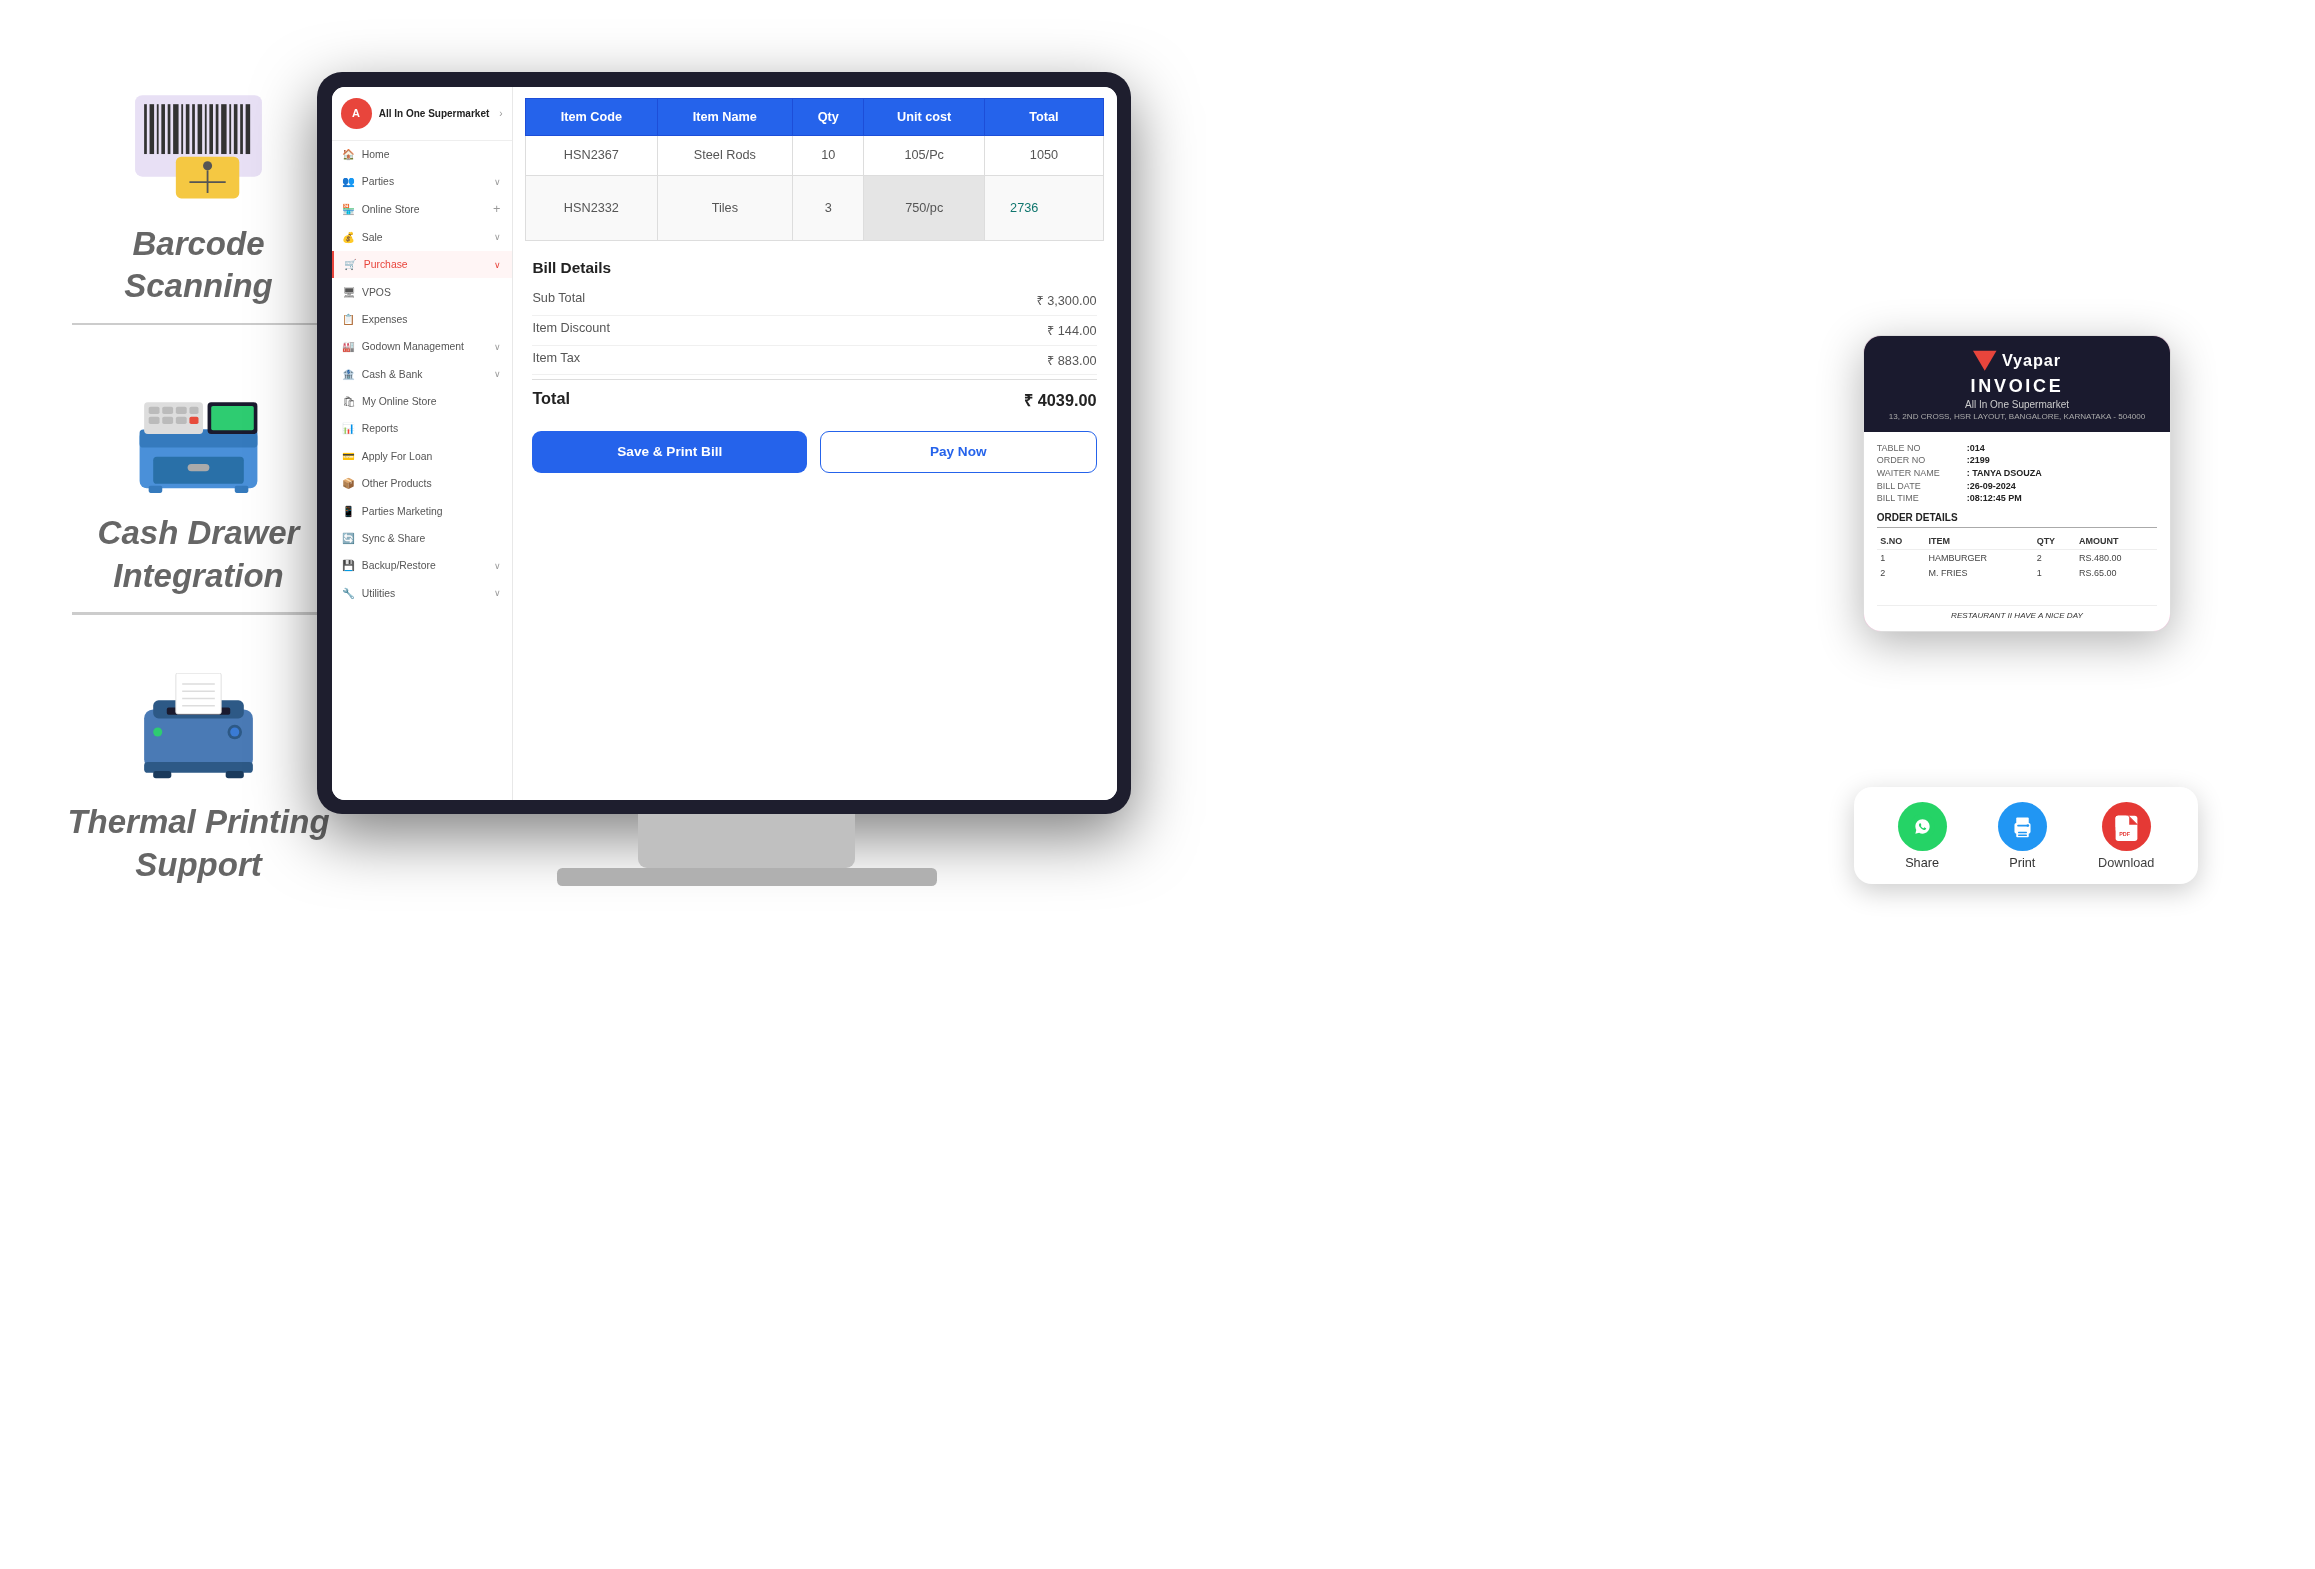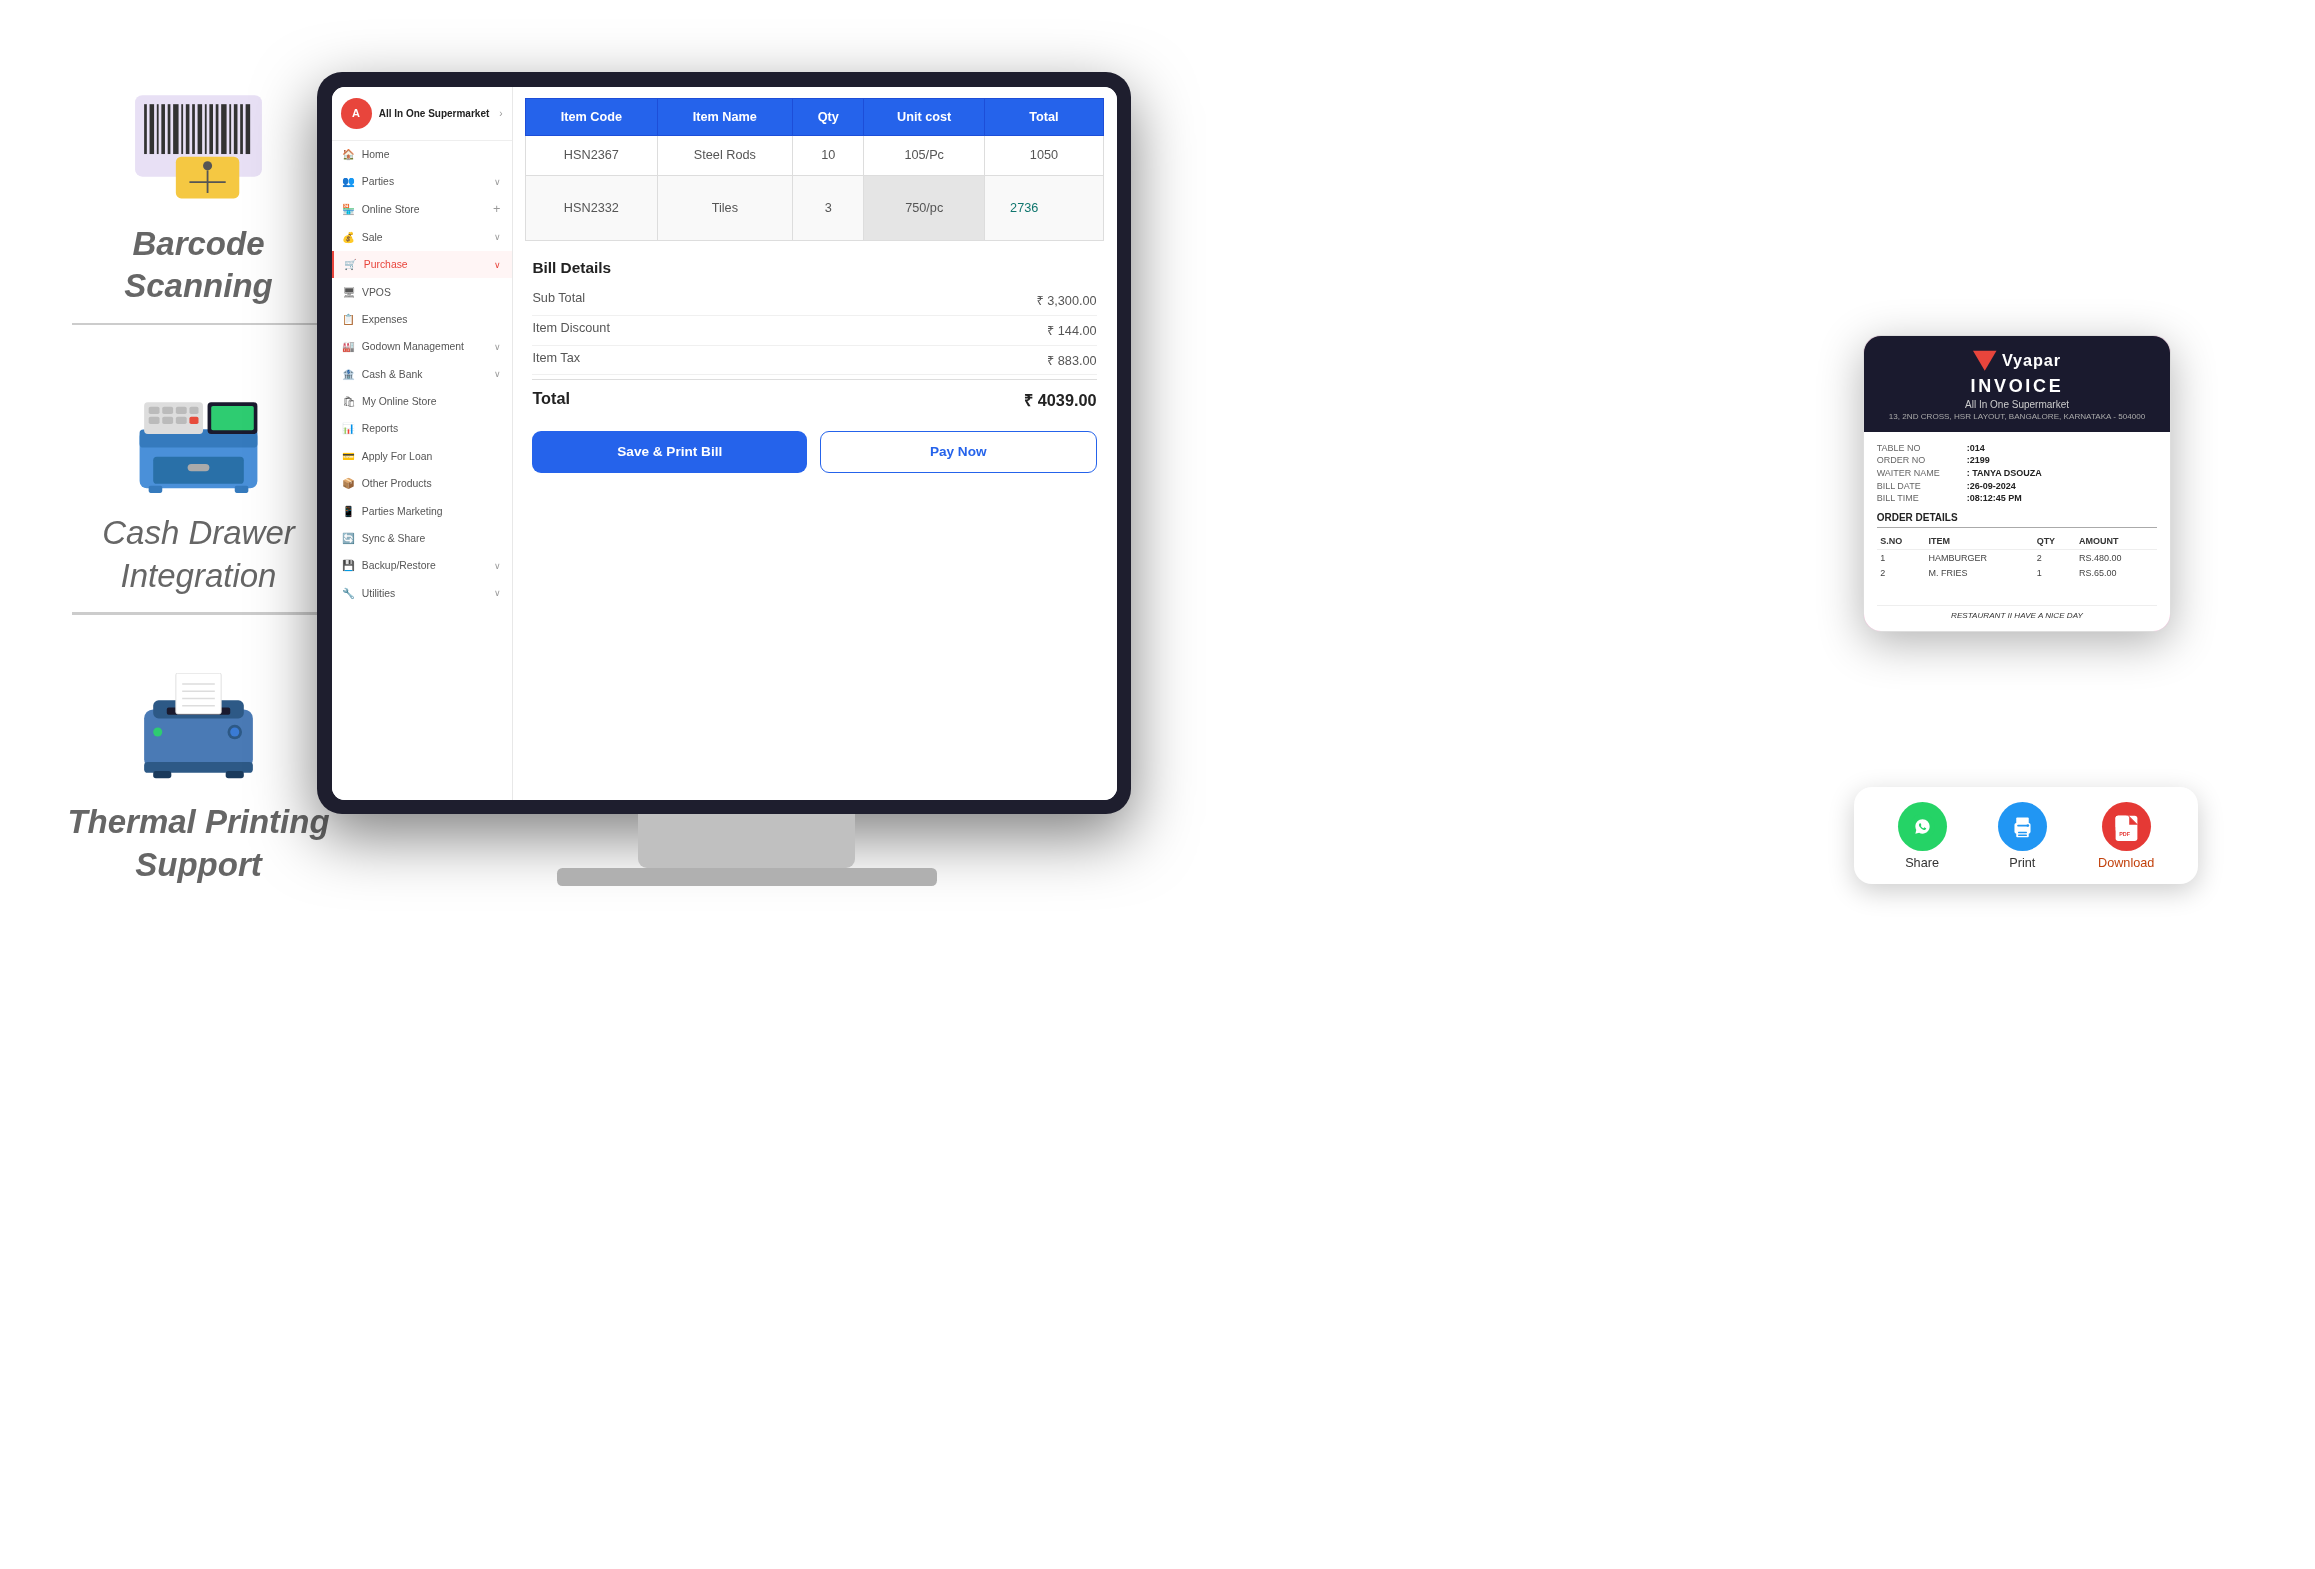--- a/index.html
+++ b/index.html
@@ -118,21 +118,21 @@
           <rect x="70" y="25" width="10" height="8" rx="2" fill="#bbb"></rect>
           <rect x="25" y="36" width="12" height="8" rx="2" fill="#bbb"></rect>
           <rect x="40" y="36" width="12" height="8" rx="2" fill="#bbb"></rect>
           <rect x="55" y="36" width="12" height="8" rx="2" fill="#bbb"></rect>
           <rect x="70" y="36" width="10" height="8" rx="2" fill="#e74c3c"></rect>
 
           <rect x="25" y="112" width="15" height="8" rx="2" fill="#357abd"></rect>
           <rect x="120" y="112" width="15" height="8" rx="2" fill="#357abd"></rect>
         </svg>
       </div>
-      <div class="feature-label" style="font-size:33px; font-weight:400; color:#666; text-align:center; font-style:italic; line-height:1.3;">Cash Drawer<br>Integration</div>
+      <div class="feature-label" style="font-size:33px; font-weight:700; color:#666; text-align:center; font-style:italic; line-height:1.3;">Cash Drawer<br>Integration</div>
       <div style="width:253px; height:2.7px; background:#ccc;"></div>
     </div>
 
     <div class="feature-item">
       <div class="feature-icon">
         <svg width="145" height="109" viewBox="0 0 160 120">
 
           <rect x="20" y="40" width="120" height="65" rx="10" fill="#4a7ab5"></rect>
 
           <rect x="30" y="30" width="100" height="20" rx="6" fill="#2d5986"></rect>
@@ -426,19 +426,19 @@
       <div style="width:49px; height:49px; border-radius:50%; background:#e53935; display:flex; align-items:center; justify-content:center;">
         <svg width="29" height="29" viewBox="0 0 32 32" fill="none">
           <rect x="4" y="4" width="24" height="28" rx="3" fill="white"></rect>
           <rect x="4" y="4" width="14" height="18" rx="3" fill="white"></rect>
           <path d="M18 4 L28 14 L18 14 Z" fill="#e53935"></path>
           <rect x="4" y="4" width="15" height="14" rx="2" fill="white"></rect>
           <path d="M18 4 L28 14" stroke="#e53935" stroke-width="1"></path>
           <text x="8" y="26" font-size="6" fill="#e53935" font-weight="bold">PDF</text>
         </svg>
       </div>
-      <span style="font-size:12.7px; color:#c2410c; font-weight:500;">Download</span>
+      <span style="font-size:12.7px; color:#404040; font-weight:500;">Download</span>
     </div>
 
   </div>
 
 </div>
 
 
 </body></html>

